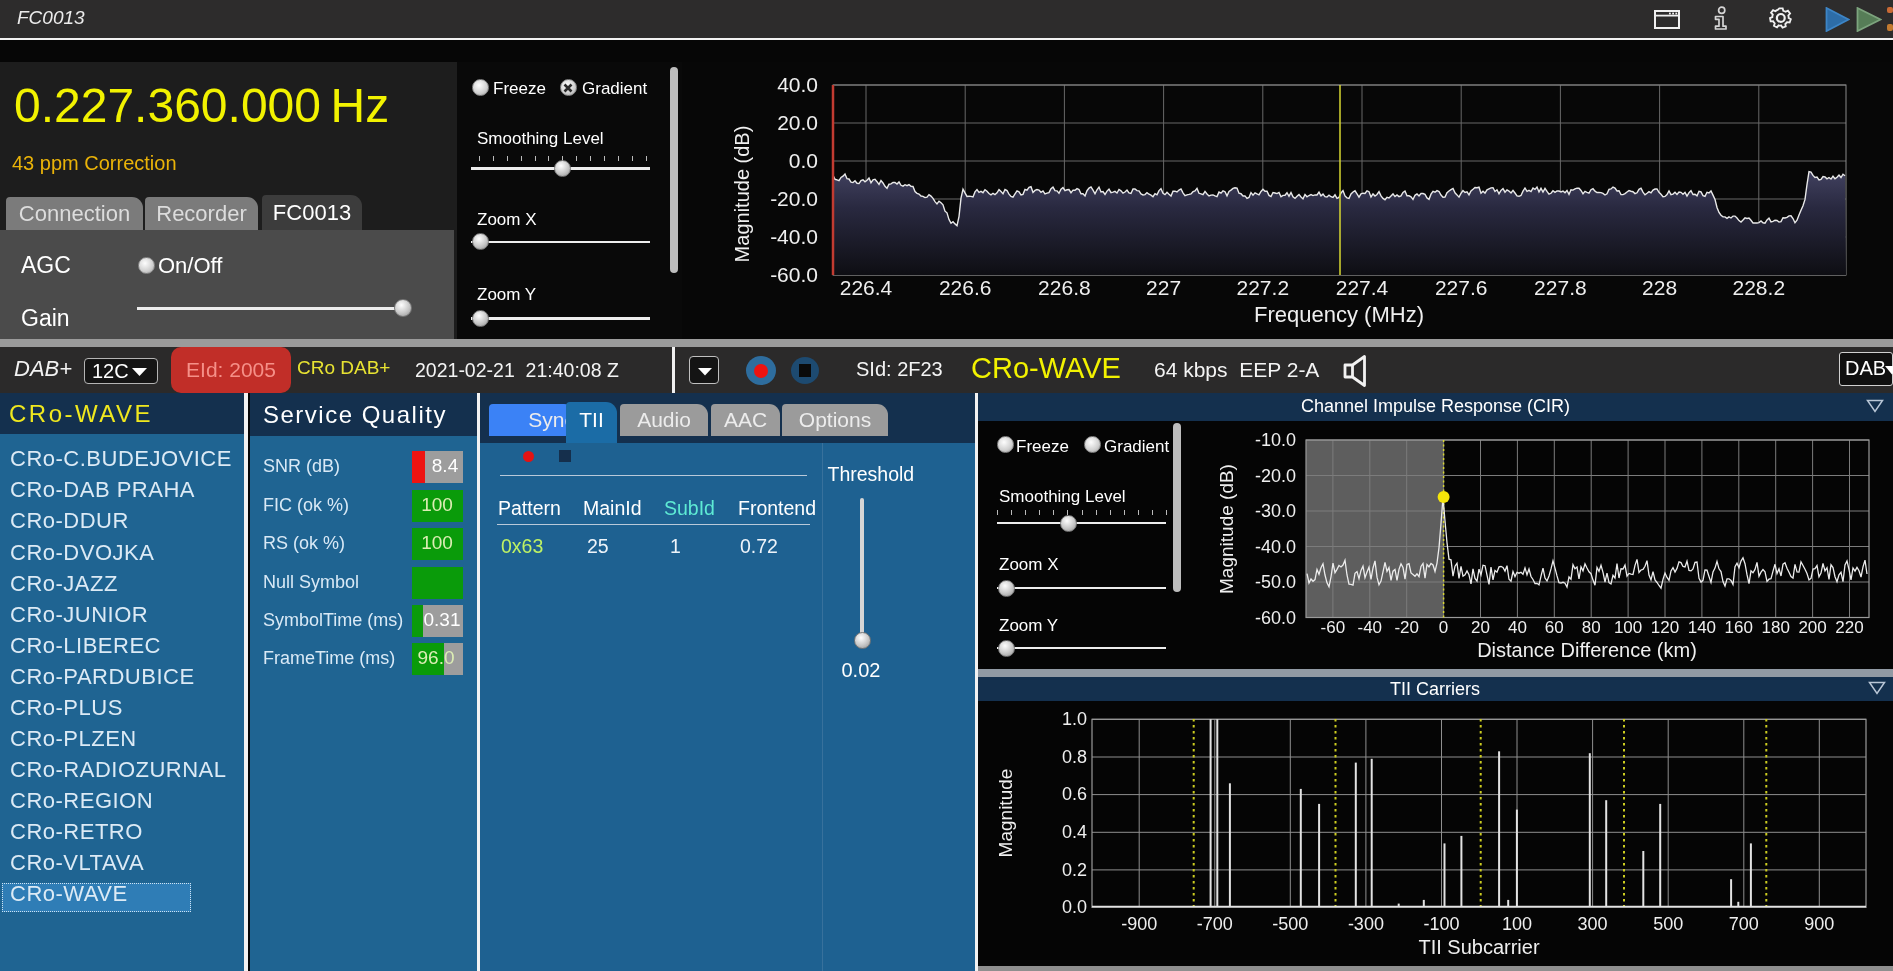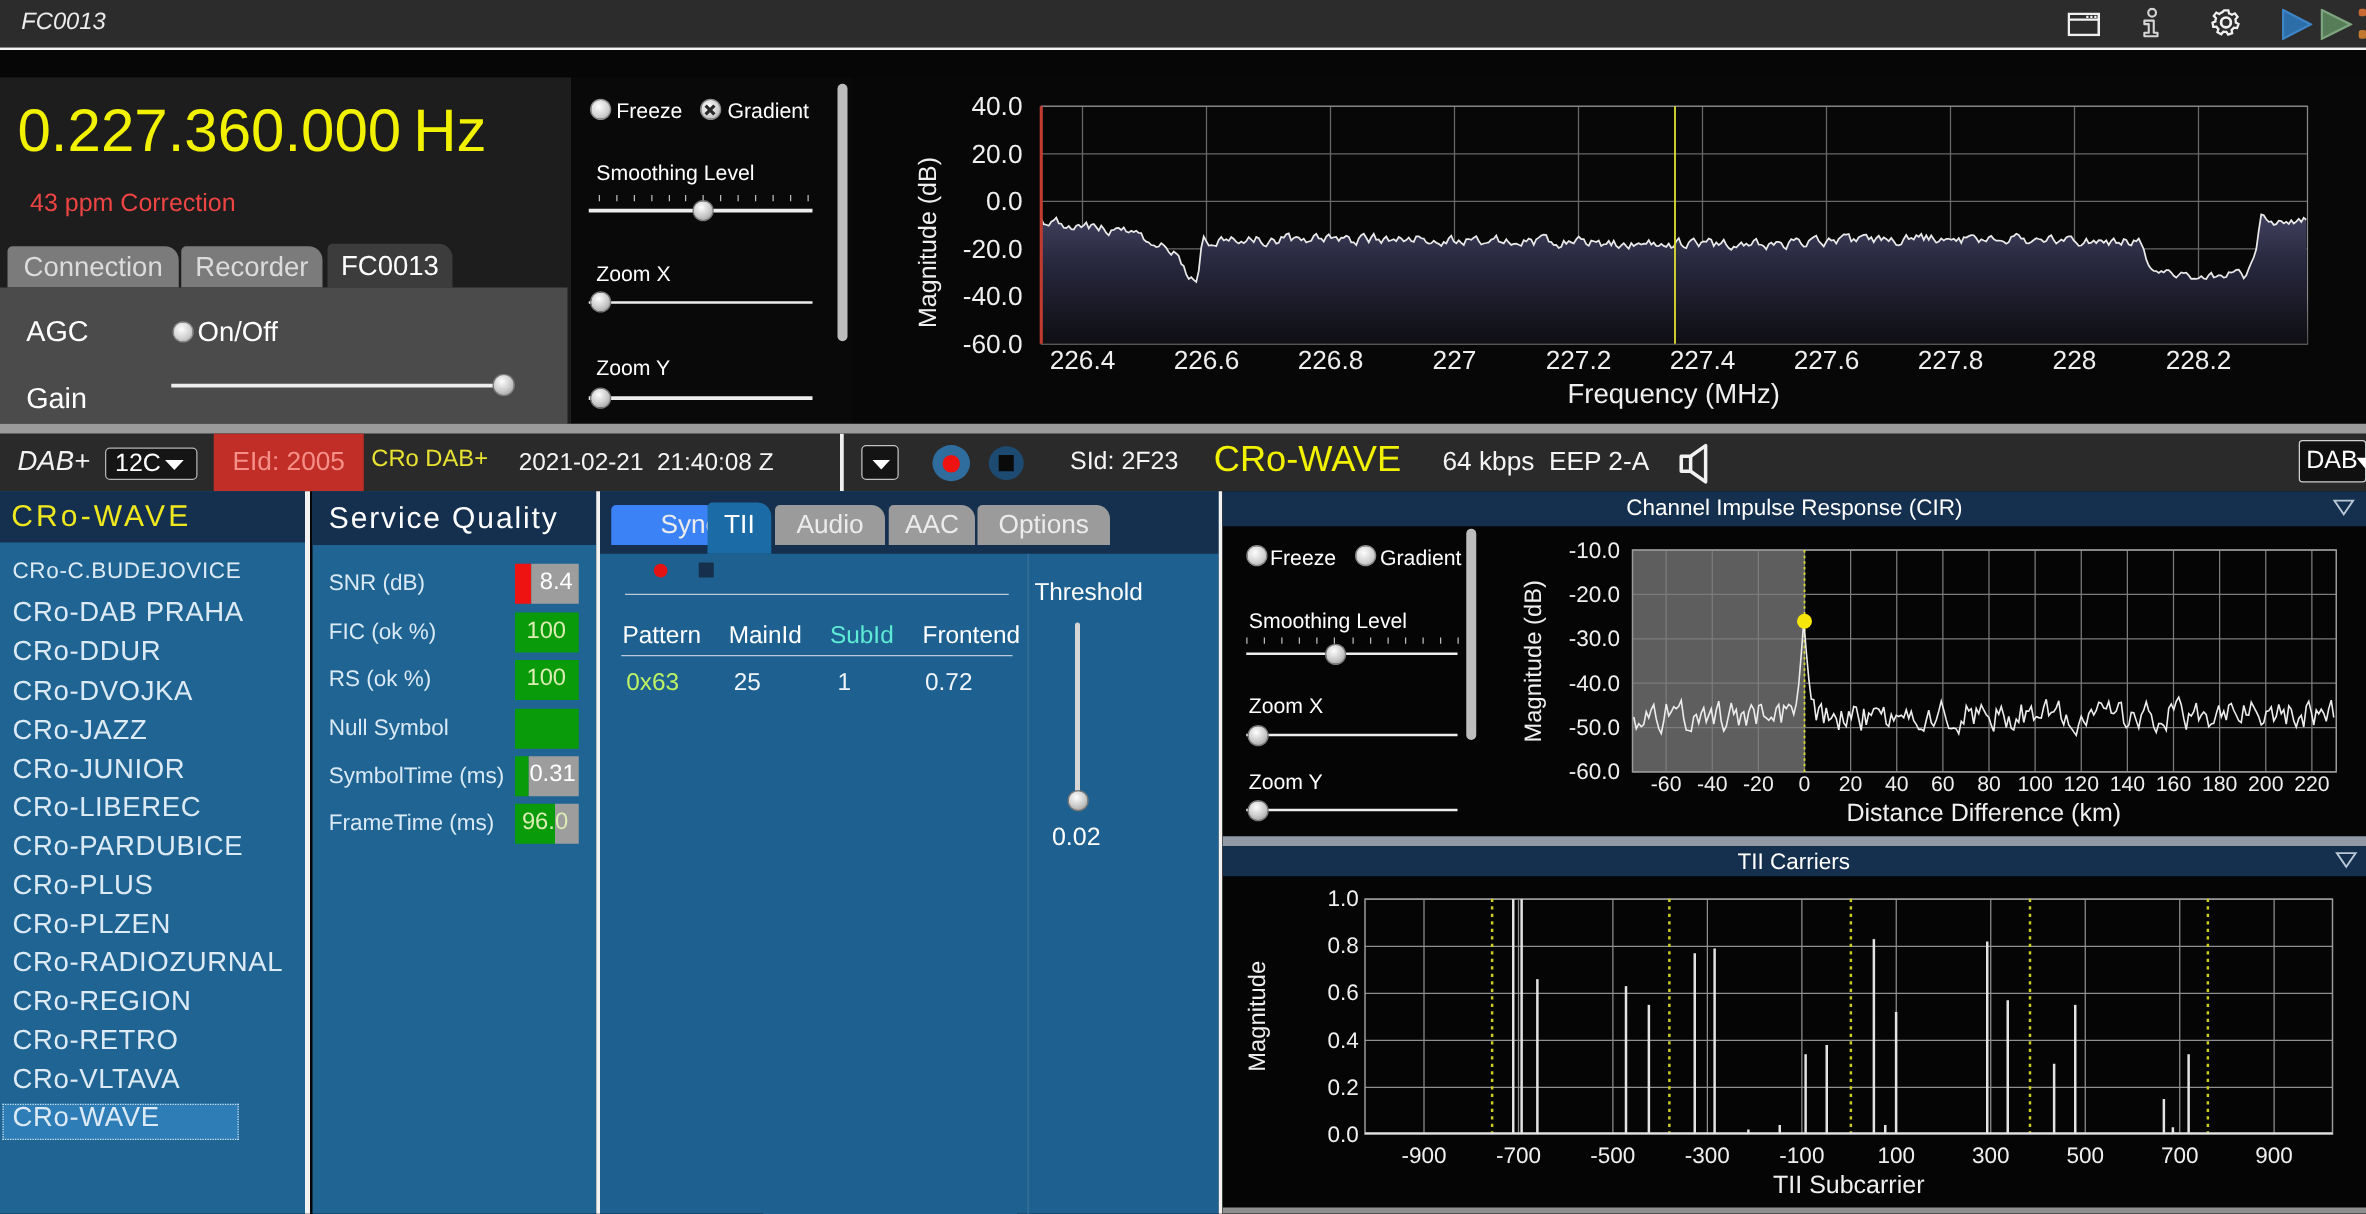--- a/index.html
+++ b/index.html
@@ -40,21 +40,21 @@
   </svg>
   <div class="abs" style="left:1887px;top:7px;width:6px;height:6px;background:#c96a35;border-radius:2px;"></div>
   <div class="abs" style="left:1887px;top:24px;width:6px;height:7px;background:#c27a30;border-radius:2px;"></div>
 </div>
 <div class="abs" style="left:0;top:38px;width:1893px;height:2px;background:#f2f2f2;"></div>
 
 
 <div class="abs" style="left:0;top:62px;width:1893px;height:277px;background:#070707;">
   <div class="abs" style="left:0;top:0;width:457px;height:277px;background:#1d1d1d;"></div>
   <div class="abs" style="left:14px;top:16px;font-size:48px;color:#f2f200;">0.227.360.000 Hz</div>
-  <div class="abs" style="left:12px;top:90px;font-size:20px;color:#ef4444;margin-left:12px;">43 ppm Correction</div>
+  <div class="abs" style="left:12px;top:90px;font-size:20px;color:#eab308;">43 ppm Correction</div>
 
   <div class="abs" style="left:6px;top:135px;width:137px;height:33px;background:#7b7b7b;border-radius:4px 11px 0 0;color:#dcdcdc;font-size:22px;text-align:center;line-height:33px;">Connection</div>
   <div class="abs" style="left:145px;top:135px;width:113px;height:33px;background:#7b7b7b;border-radius:4px 11px 0 0;color:#dcdcdc;font-size:22px;text-align:center;line-height:33px;">Recorder</div>
   <div class="abs" style="left:262px;top:133px;width:100px;height:35px;background:#3c3c3c;border-radius:4px 11px 0 0;color:#fff;font-size:22px;text-align:center;line-height:35px;">FC0013</div>
 
   <div class="abs" style="left:0;top:168px;width:454px;height:109px;background:#4b4b4b;">
     <div class="abs" style="left:21px;top:22px;font-size:23px;color:#fff;">AGC</div>
     <div style="position:absolute;left:137.5px;top:26.5px;width:17.0px;height:17.0px;border-radius:50%;background:radial-gradient(circle at 40% 35%,#fdfdfd,#cfcfcf 60%,#9a9a9a);border:1px solid #8a8a8a;box-sizing:border-box;"></div>
     <div class="abs" style="left:158px;top:23px;font-size:22px;color:#fff;text-align:center;">On/Off</div>
     <div class="abs" style="left:21px;top:75px;font-size:23px;color:#fff;">Gain</div>
@@ -150,21 +150,21 @@
 <div class="abs" style="left:0;top:339px;width:1893px;height:8px;background:#9b9b9b;"></div>
 
 <div class="abs" style="left:0;top:347px;width:1893px;height:46px;background:#2b2a2a;">
   <div class="abs" style="left:14px;top:9px;font-size:22px;font-style:italic;color:#f2f2f2;">DAB+</div>
   <div class="abs" style="left:84px;top:11px;width:74px;height:26px;border:1px solid #b4b4b4;border-radius:4px;background:#151515;">
     <div class="abs" style="left:7px;top:1px;font-size:20px;color:#fff;">12C</div>
     <svg class="abs" style="left:46px;top:8px;" width="17" height="10" viewBox="0 0 17 10">
           <path d="M1 1 L16 1 L8.5 9 Z" fill="#fff"></path>
         </svg>
   </div>
-  <div class="abs" style="left:171px;top:0;width:120px;height:46px;background:#c12e28;">
+  <div class="abs" style="left:171px;top:0;width:120px;height:46px;background:#c12e28;border-radius:10px;">
     <div class="abs" style="left:0;top:0;width:120px;height:46px;line-height:46px;text-align:center;font-size:21px;color:#f59088;">EId: 2005</div>
   </div>
   <div class="abs" style="left:297px;top:10px;font-size:19px;color:#e8e332;">CRo DAB+</div>
   <div class="abs" style="left:415px;top:12px;font-size:19.5px;color:#f4f4f4;">2021-02-21&nbsp;&nbsp;21:40:08 Z</div>
   <div class="abs" style="left:672px;top:0;width:2.5px;height:46px;background:#f0f0f0;"></div>
   <div class="abs" style="left:689px;top:9px;width:30px;height:28px;border:1px solid #c0c0c0;border-radius:4px;background:#141414;">
     <svg class="abs" style="left:7px;top:10px;" width="16" height="9" viewBox="0 0 16 9">
           <path d="M1 1 L15 1 L8 8.5 Z" fill="#fff"></path>
         </svg>
   </div>
@@ -184,21 +184,21 @@
     <svg class="abs" style="left:45px;top:13px;" width="14" height="9" viewBox="0 0 14 9">
           <path d="M0 0 L14 0 L7 8.5 Z" fill="#fff"></path>
         </svg>
   </div>
 </div>
 
 <div class="abs" style="left:0;top:393px;width:244px;height:578px;background:#1f6492;">
   <div class="abs" style="left:0;top:0;width:244px;height:41px;background:#14304e;">
     <div class="abs" style="left:9px;top:7px;font-size:24px;letter-spacing:2.5px;color:#f0e81e;">CRo-WAVE</div>
   </div>
-  <div class="abs" style="left:10px;top:53.3px;font-size:18px;letter-spacing:0.5px;color:#dceaf5;white-space:nowrap;">CRo-C.BUDEJOVICE</div>
+  <div class="abs" style="left:10px;top:53.3px;font-size:22px;letter-spacing:0.5px;color:#dceaf5;white-space:nowrap;">CRo-C.BUDEJOVICE</div>
       <div class="abs" style="left:10px;top:84.4px;font-size:22px;letter-spacing:0.5px;color:#dceaf5;white-space:nowrap;">CRo-DAB PRAHA</div>
       <div class="abs" style="left:10px;top:115.4px;font-size:22px;letter-spacing:0.5px;color:#dceaf5;white-space:nowrap;">CRo-DDUR</div>
       <div class="abs" style="left:10px;top:146.5px;font-size:22px;letter-spacing:0.5px;color:#dceaf5;white-space:nowrap;">CRo-DVOJKA</div>
       <div class="abs" style="left:10px;top:177.6px;font-size:22px;letter-spacing:0.5px;color:#dceaf5;white-space:nowrap;">CRo-JAZZ</div>
       <div class="abs" style="left:10px;top:208.6px;font-size:22px;letter-spacing:0.5px;color:#dceaf5;white-space:nowrap;">CRo-JUNIOR</div>
       <div class="abs" style="left:10px;top:239.7px;font-size:22px;letter-spacing:0.5px;color:#dceaf5;white-space:nowrap;">CRo-LIBEREC</div>
       <div class="abs" style="left:10px;top:270.8px;font-size:22px;letter-spacing:0.5px;color:#dceaf5;white-space:nowrap;">CRo-PARDUBICE</div>
       <div class="abs" style="left:10px;top:301.9px;font-size:22px;letter-spacing:0.5px;color:#dceaf5;white-space:nowrap;">CRo-PLUS</div>
       <div class="abs" style="left:10px;top:332.9px;font-size:22px;letter-spacing:0.5px;color:#dceaf5;white-space:nowrap;">CRo-PLZEN</div>
       <div class="abs" style="left:10px;top:364.0px;font-size:22px;letter-spacing:0.5px;color:#dceaf5;white-space:nowrap;">CRo-RADIOZURNAL</div>

